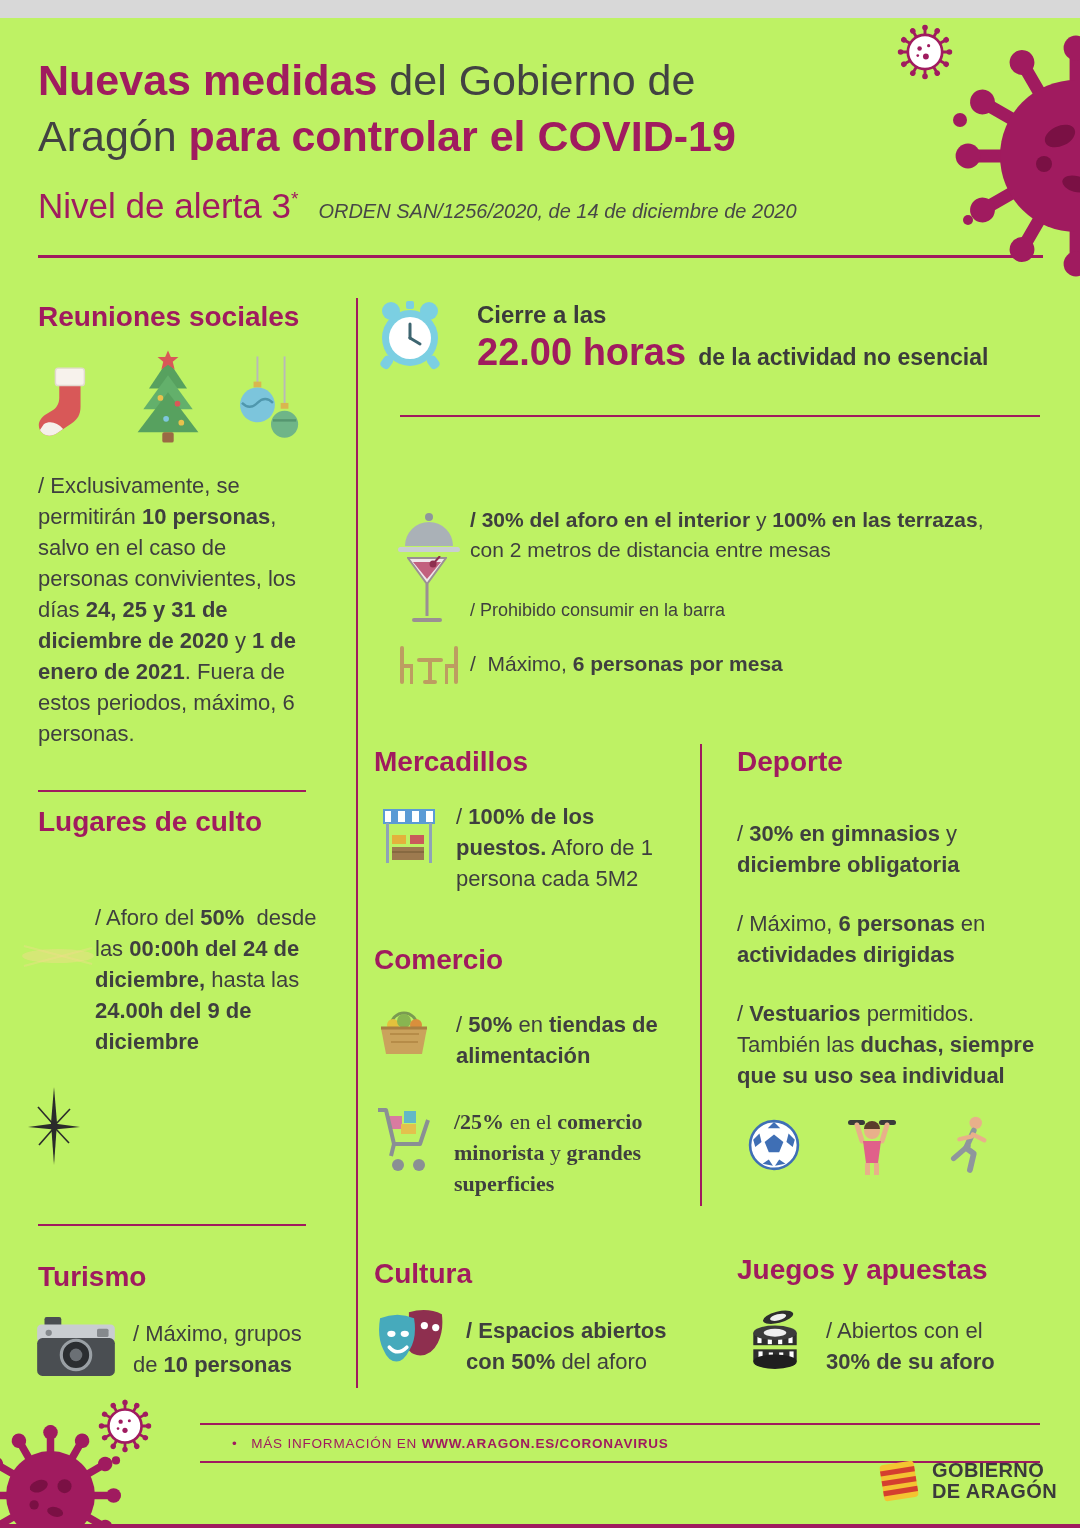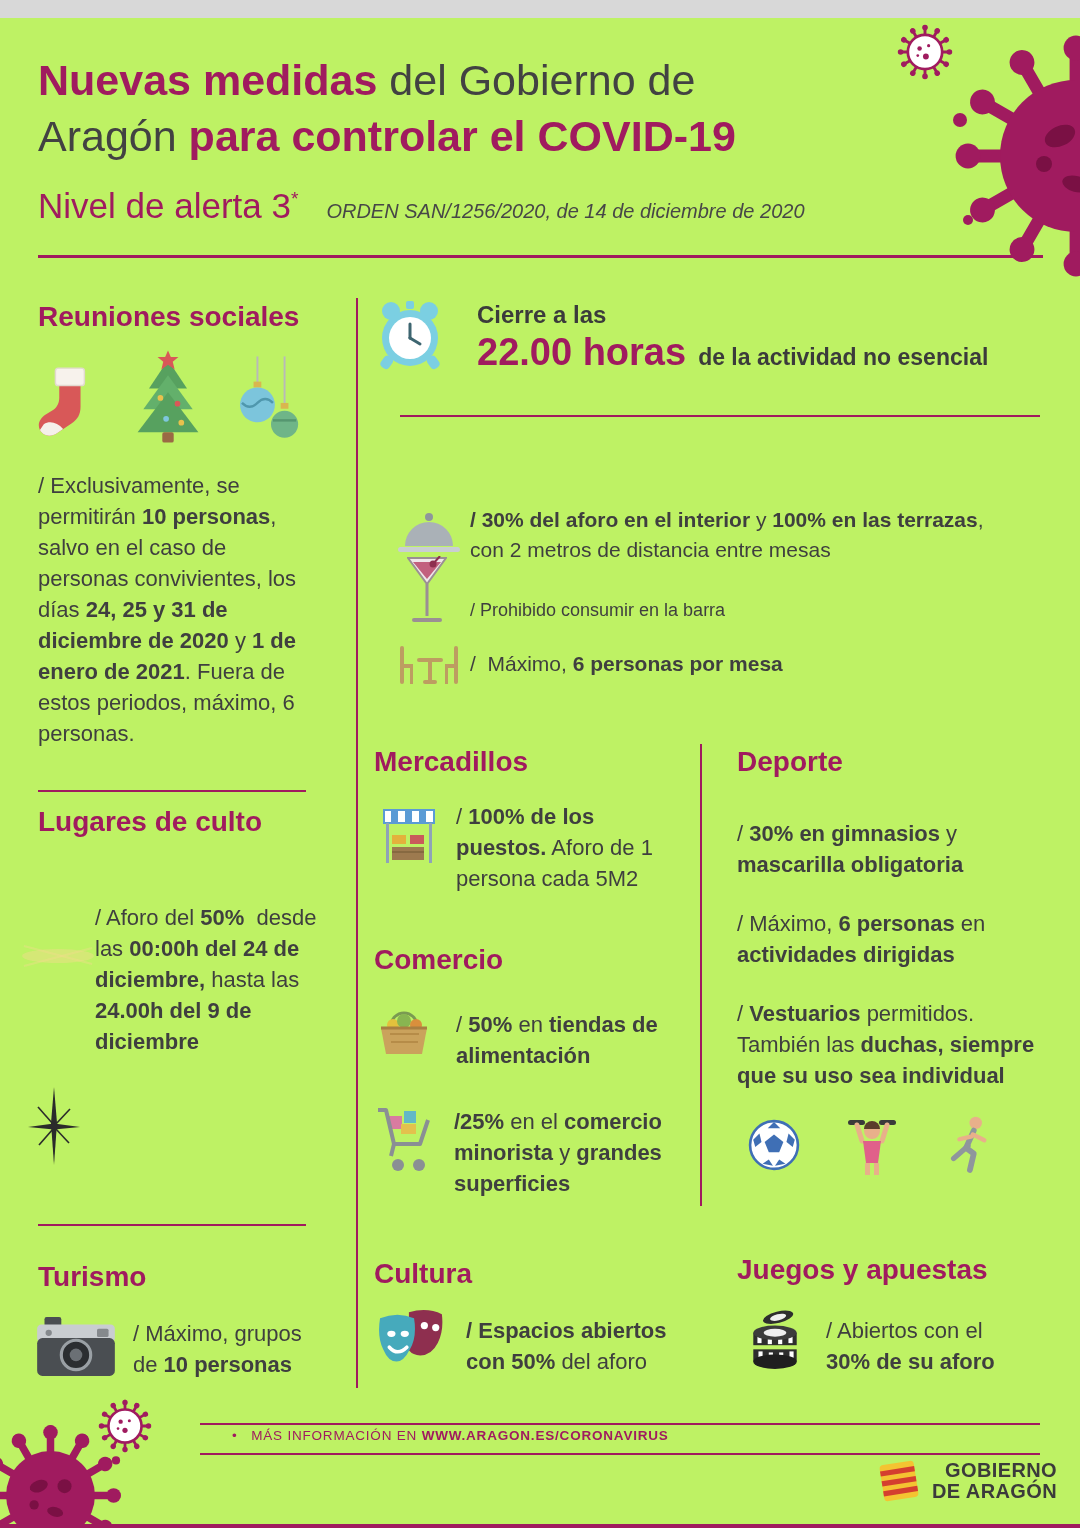--- a/index.html
+++ b/index.html
@@ -8,21 +8,21 @@
   .canvas { position:relative; width:1080px; height:1528px; margin:18px auto; background:#bef264; overflow:hidden; color:var(--text); }
   .runs { white-space:pre-wrap; }
   .b { font-weight:700; }
   .s-title { position:absolute; font-size:28px; font-weight:700; color:var(--accent); }
   .body-text { position:absolute; font-size:22px; line-height:31px; color:var(--text); }
   .divider { position:absolute; background:var(--accent); }
 
   
   #title { position:absolute; left:38px; top:34px; font-size:43px; line-height:56px; color:#424242; font-weight:400; }
   #title .t-line { display:block; }
-  #alert-row { position:absolute; left:38px; top:168px; display:flex; align-items:baseline; gap:28px; }
+  #alert-row { position:absolute; left:38px; top:168px; display:flex; align-items:baseline; gap:20px; }
   #alert-level { font-size:35px; color:var(--accent); }
   #alert-level sup { font-size:55%; }
   #order-ref { font-size:20px; font-style:italic; color:#474747; }
   #header-rule { left:38px; top:237px; width:1005px; height:3px; }
   .virus { position:absolute; }
   #virus-top-small { left:897px; top:6px; width:56px; height:56px; color:var(--accent); }
   #virus-top-big { left:952px; top:14px; width:248px; height:248px; color:var(--accent); }
 
   
   #reuniones-title { left:38px; top:283px; }
@@ -62,43 +62,43 @@
   #host-item3 { left:470px; top:631px; width:600px; font-size:21px; line-height:30px; }
 
   
   #mercadillos-title { left:374px; top:728px; }
   #market-icon { position:absolute; left:382px; top:790px; }
   #mercadillos-body { left:456px; top:783px; width:235px; }
   #comercio-title { left:374px; top:926px; }
   #basket-icon { position:absolute; left:377px; top:986px; }
   #comercio-item1 { left:456px; top:991px; width:240px; }
   #cart-icon { position:absolute; left:374px; top:1086px; }
-  #comercio-item2 { left:454px; top:1088px; width:245px; }
+  #comercio-item2 { left:454px; top:1088px; width:245px;font-family:Liberation Serif, serif; }
 
   
   #deporte-title { left:737px; top:728px; }
   #deporte-item1 { left:737px; top:800px; width:330px; }
   #deporte-item2 { left:737px; top:890px; width:330px; }
   #deporte-item3 { left:737px; top:980px; width:330px; }
   #sport-icons { position:absolute; left:748px; top:1096px; display:flex; align-items:center; gap:44px; }
 
   
   #cultura-title { left:374px; top:1240px; }
   #masks-icon { position:absolute; left:378px; top:1290px; }
   #cultura-body { left:466px; top:1297px; width:250px; }
   #juegos-title { left:737px; top:1236px; }
   #chips-icon { position:absolute; left:748px; top:1290px; }
   #juegos-body { left:826px; top:1297px; width:240px; }
 
   
   #virus-bottom-small { left:98px; top:1381px; width:54px; height:54px; color:var(--accent); }
   #virus-bottom-big { left:-22px; top:1405px; width:145px; height:145px; color:var(--accent); }
-  #info-box { position:absolute; left:200px; top:1405px; width:840px; border-top:2px solid var(--accent); border-bottom:2px solid var(--accent); padding:1px 0 9px 32px; }
+  #info-box { position:absolute; left:200px; top:1405px; width:840px; border-top:2px solid var(--accent); border-bottom:2px solid var(--accent); padding:9px 0 9px 32px; }
   #info-text { font-size:13.5px; letter-spacing:0.8px; color:var(--accent); }
-  #logo { position:absolute; left:876px; top:1438px; display:flex; align-items:center; gap:10px;text-align:right; }
+  #logo { position:absolute; left:876px; top:1438px; display:flex; align-items:center; gap:10px; }
   #logo-text { font-size:20px; line-height:21px; font-weight:700; color:#3b3b3b; letter-spacing:0.4px; }
   #bottom-bar { left:0; top:1506px; width:1080px; height:22px; z-index:5; }
 </style>
 </head>
 <body>
 
 <div class="canvas">
 
   <svg width="0" height="0" style="position:absolute" aria-hidden="true">
     <defs>
@@ -329,21 +329,21 @@
     <line x1="20" y1="40" x2="17" y2="52" stroke="#8a8f94" stroke-width="4"></line>
     <circle cx="24" cy="61" r="6" fill="#8a8f94"></circle>
     <circle cx="45" cy="61" r="6" fill="#8a8f94"></circle>
   </svg>
   <p id="comercio-item2" class="body-text runs"><span class="b">/25%</span><span> en el </span><span class="b">comercio
 minorista</span><span> y </span><span class="b">grandes
 superficies</span></p>
 
   <h2 id="deporte-title" class="s-title">Deporte</h2>
   <p id="deporte-item1" class="body-text runs"><span>/ </span><span class="b">30% en gimnasios</span><span> y
-</span><span class="b">mascarilla obligatoria</span></p>
+</span><span class="b">diciembre obligatoria</span></p>
   <p id="deporte-item2" class="body-text runs"><span>/ Máximo, </span><span class="b">6 personas</span><span> en
 </span><span class="b">actividades dirigidas</span></p>
   <p id="deporte-item3" class="body-text runs"><span>/ </span><span class="b">Vestuarios</span><span> permitidos.
 También las </span><span class="b">duchas, siempre
 que su uso sea individual</span></p>
   <div id="sport-icons">
     <svg width="52" height="52" viewBox="0 0 50 50">
       <circle cx="25" cy="25" r="23" fill="#fff" stroke="#3f6fb5" stroke-width="2.5"></circle>
       <polygon points="25,15 34,22 30,32 20,32 16,22" fill="#3f6fb5"></polygon>
       <polygon points="25,3 31,9 19,9" fill="#3f6fb5"></polygon>

